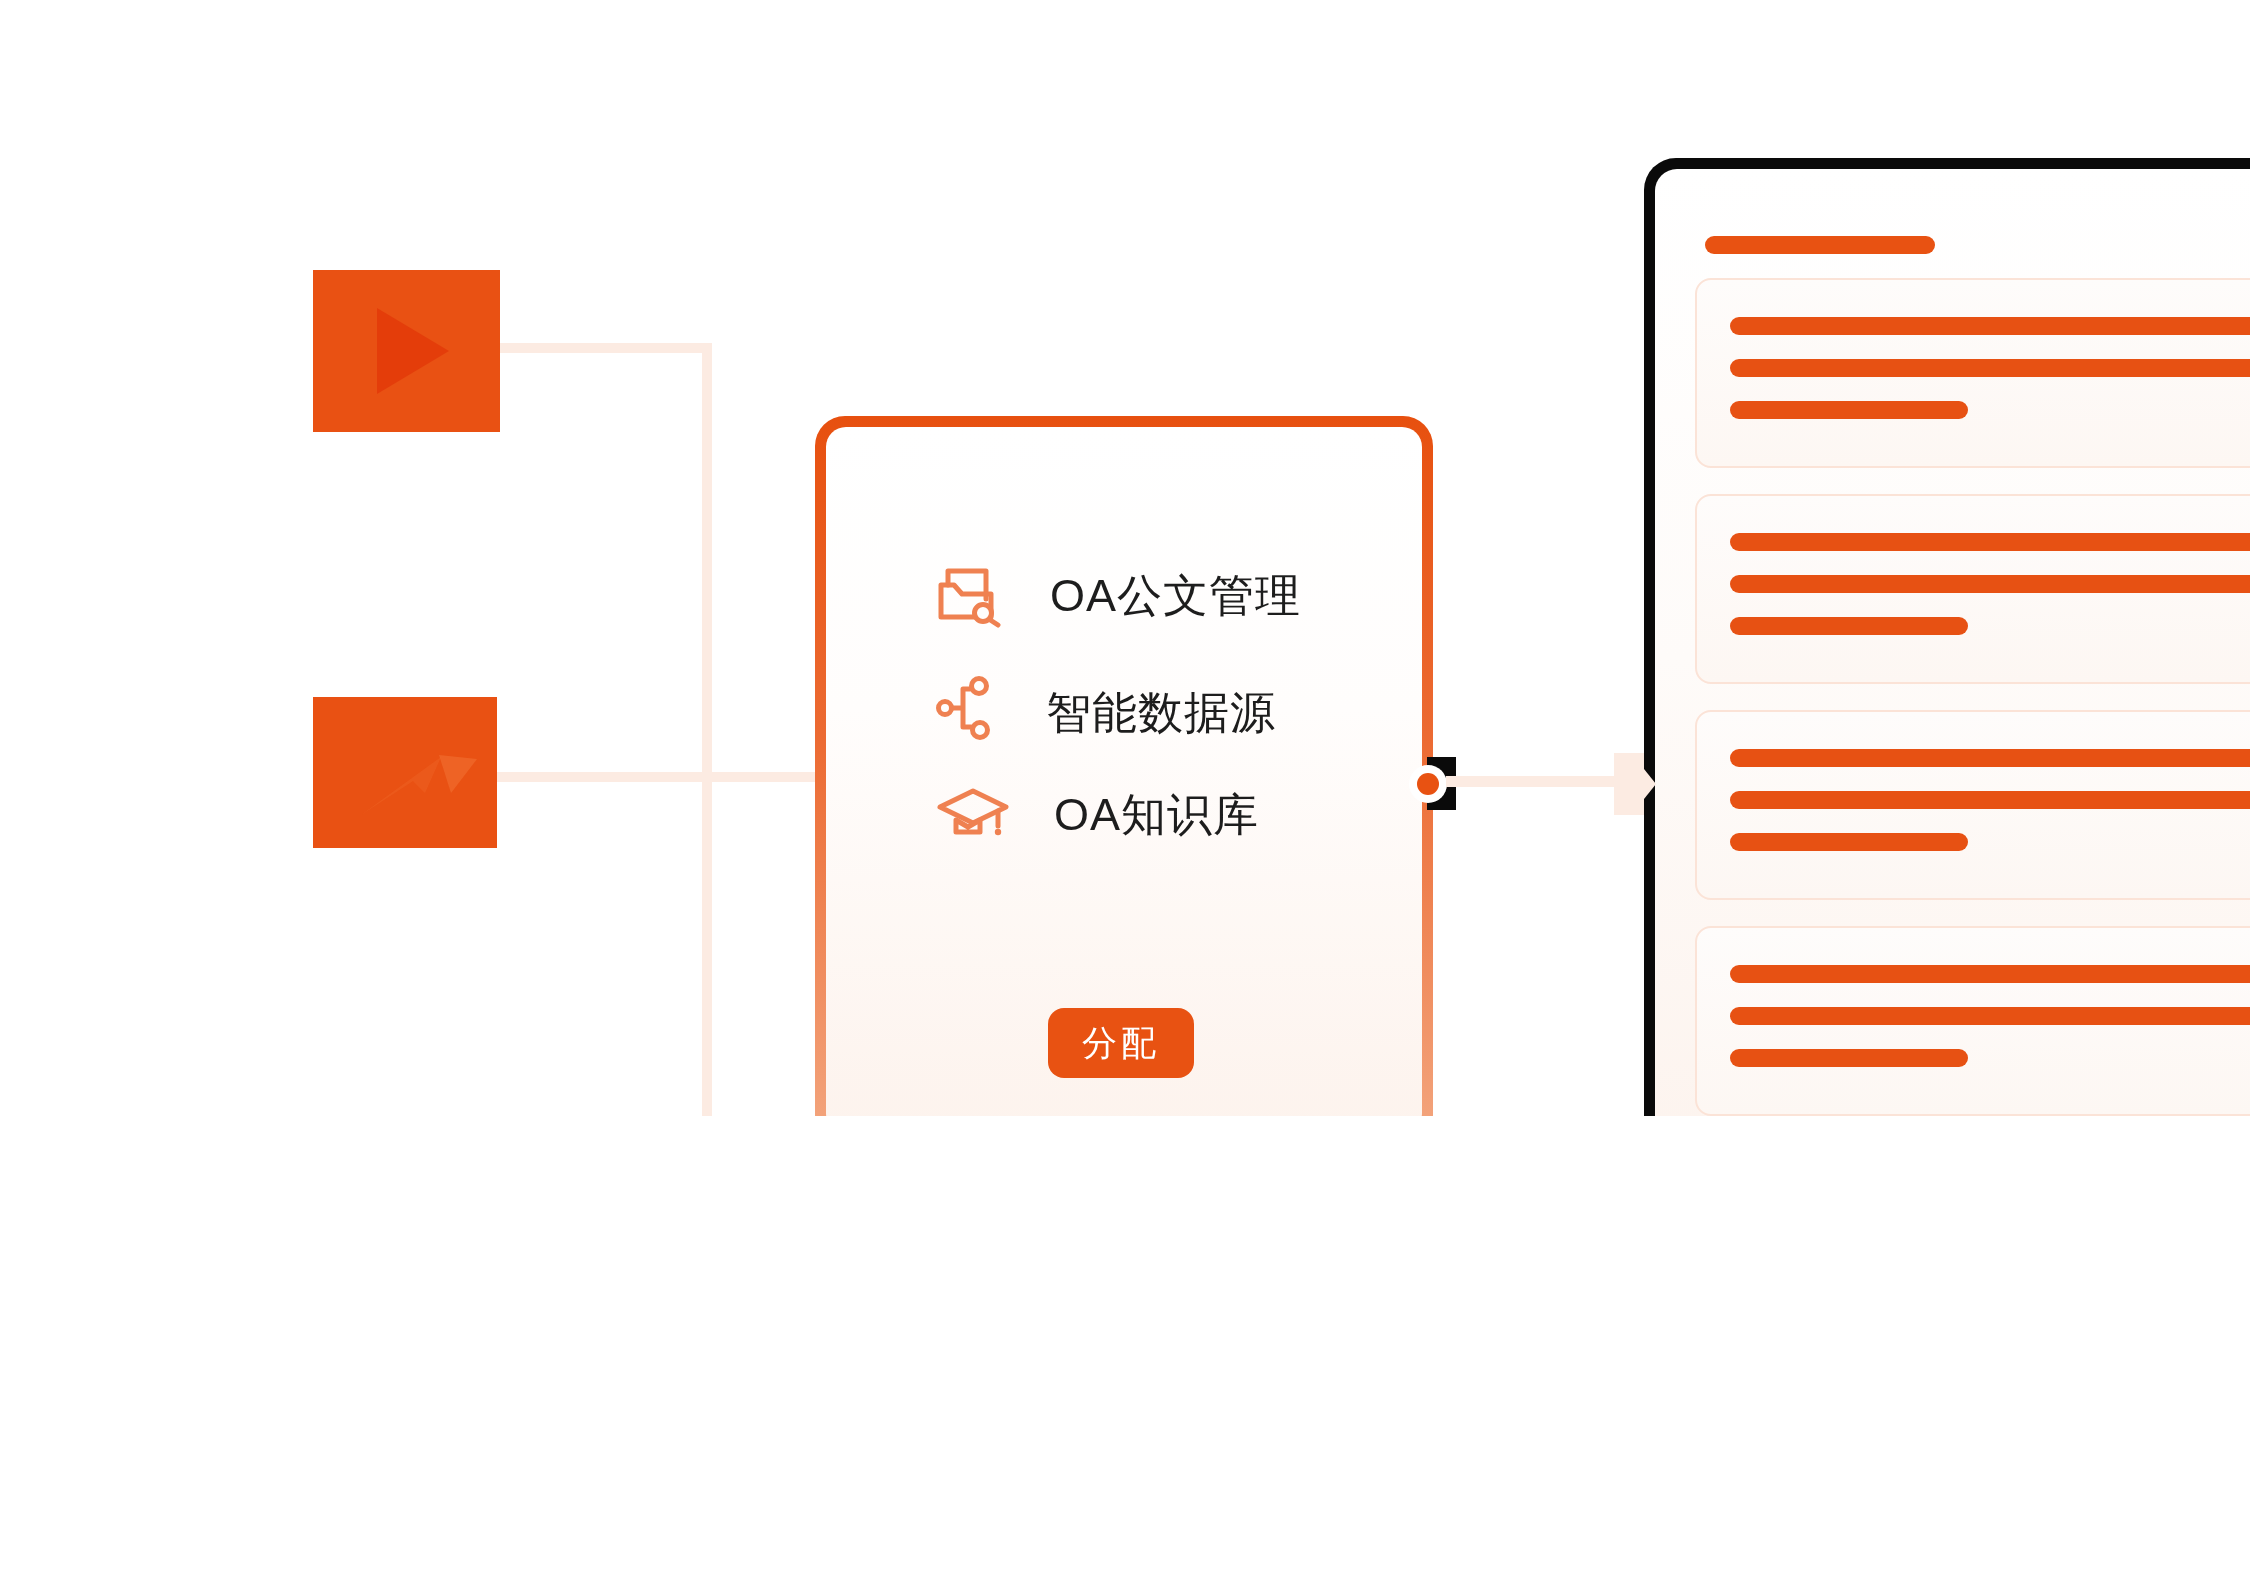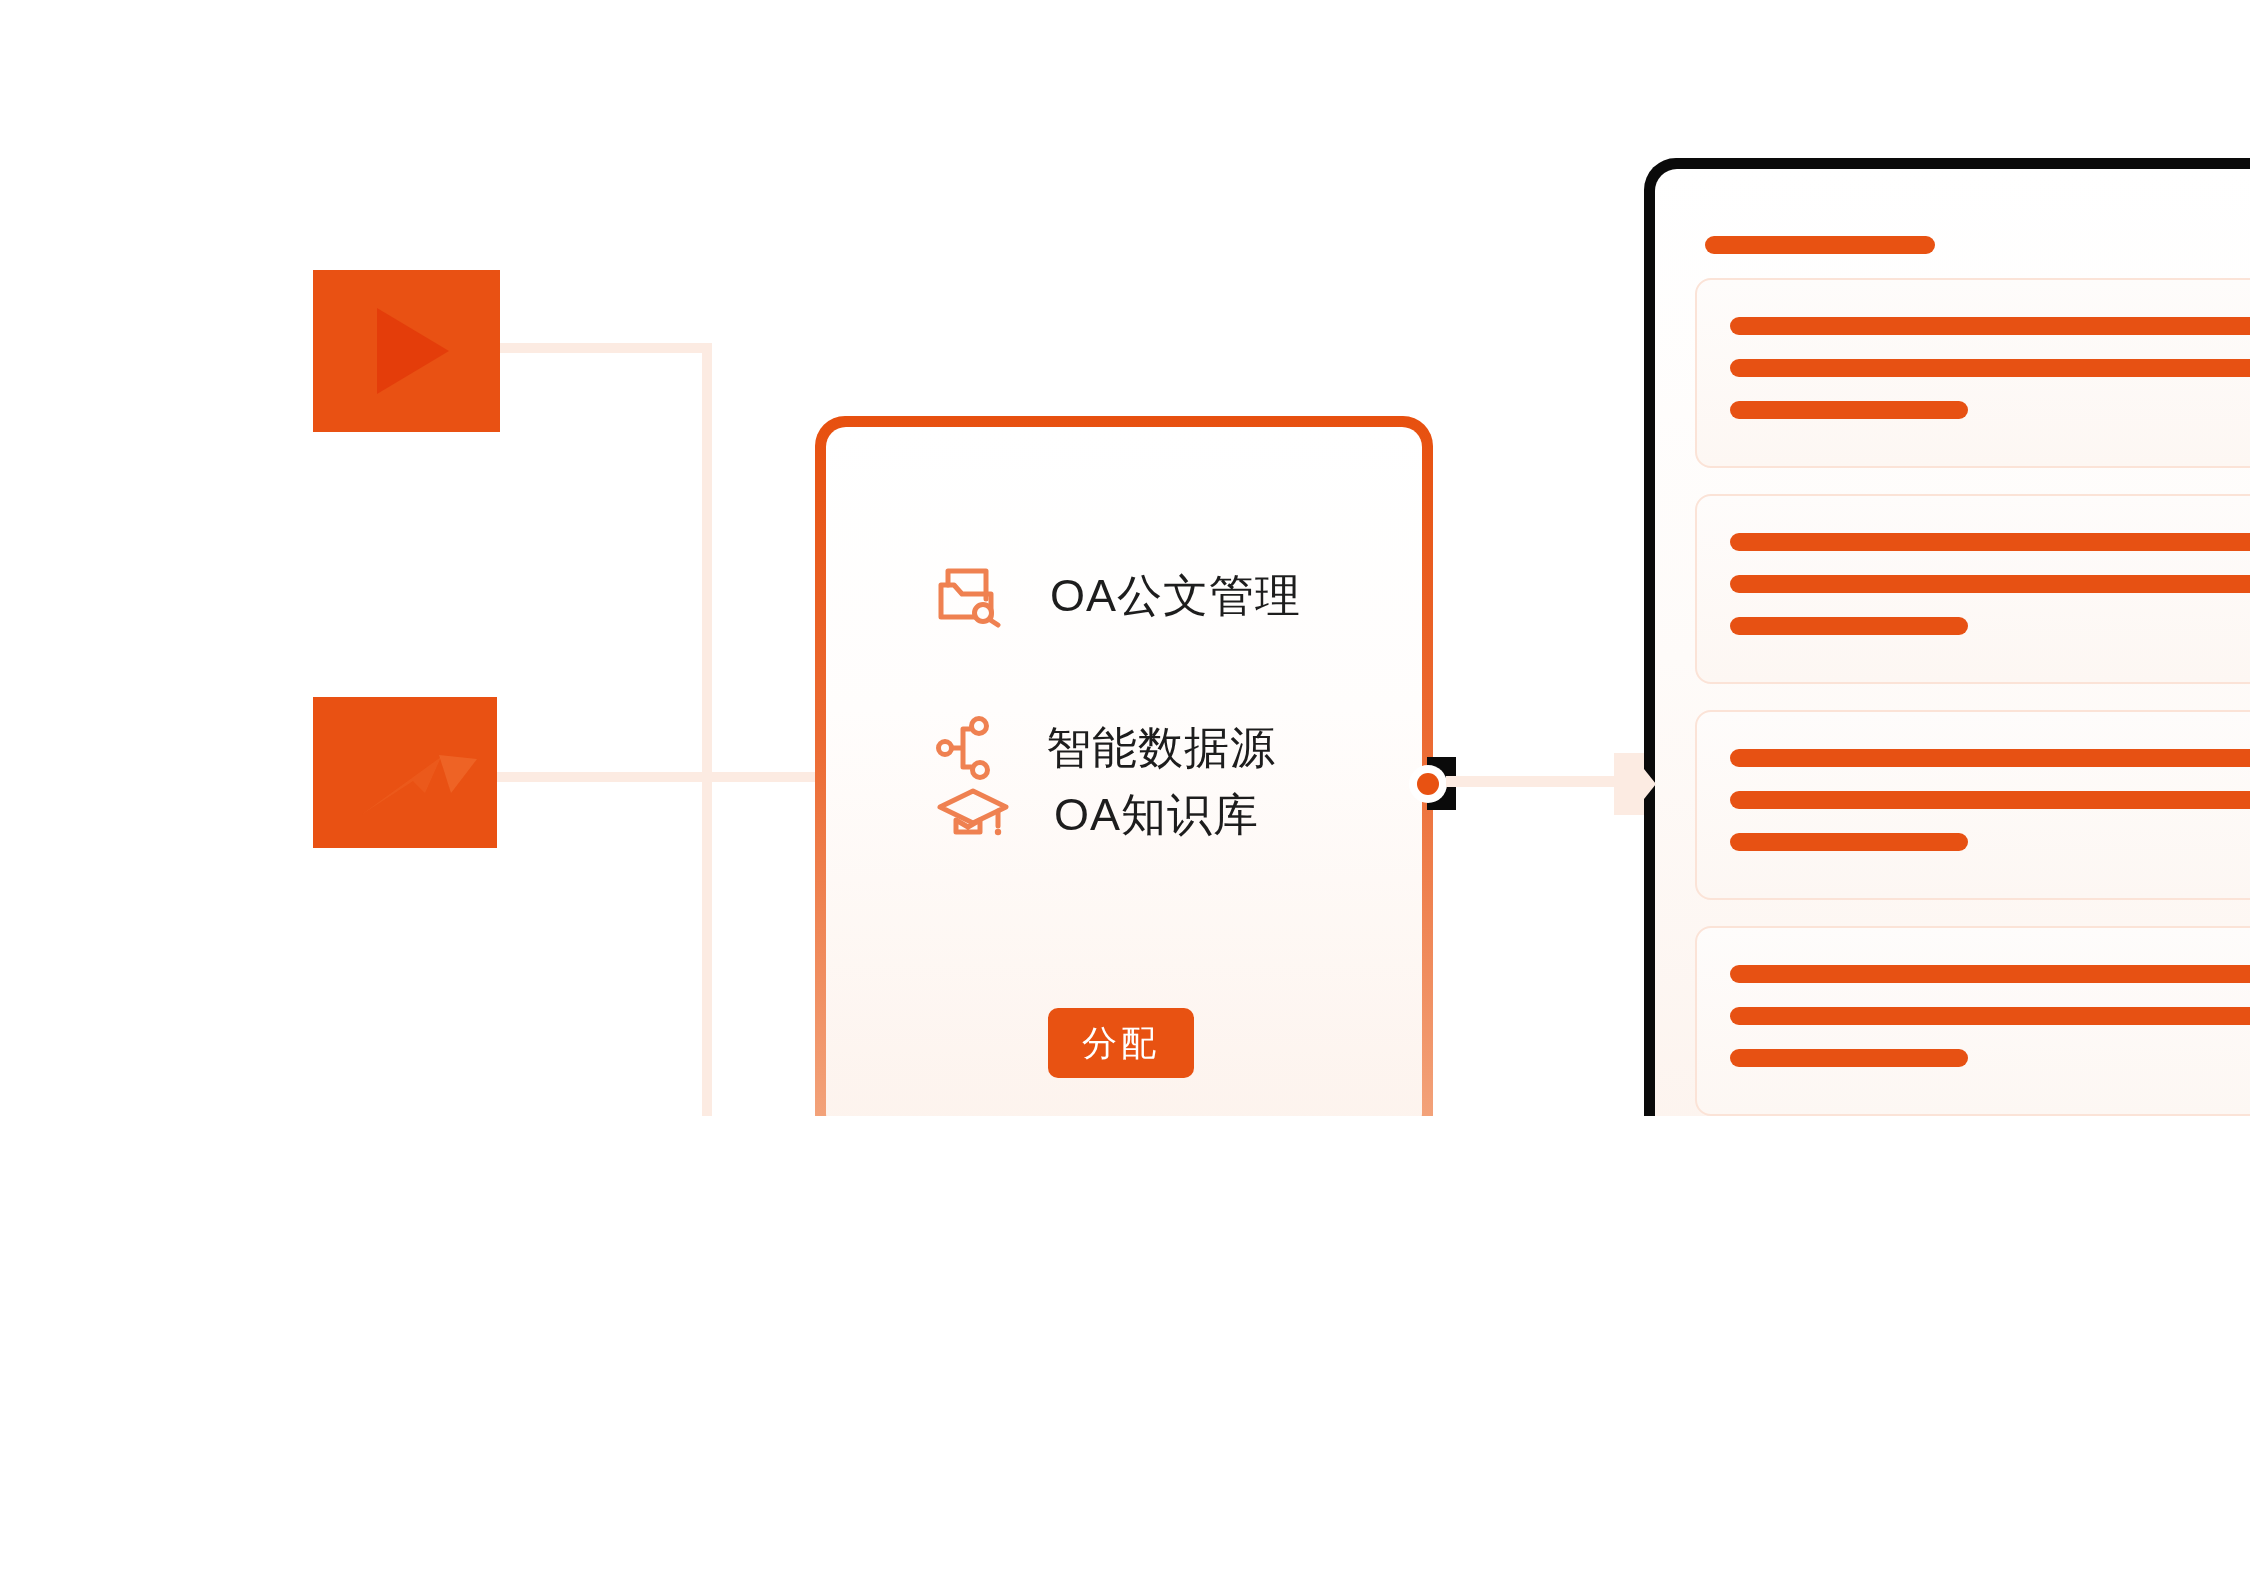--- a/index.html
+++ b/index.html
@@ -20,26 +20,26 @@
   #conn-h2{left:497px;top:772px;width:320px;height:10px;}
   #conn-h3{left:497px;top:1217px;width:215px;height:10px;}
 
   
   .hub-border{position:absolute;left:815px;top:416px;width:618px;height:728px;
     border-radius:30px;background:linear-gradient(180deg,#e7500f 0%,#ec6b33 45%,#f3a67f 100%);}
   .hub-inner{position:absolute;inset:11px;border-radius:20px;
     background:linear-gradient(180deg,#ffffff 0%,#fffdfc 40%,#fdf3ed 100%);}
 
   .hub-row{position:absolute;left:934px;height:72px;display:flex;align-items:center;gap:42px;}
-  #hub-row-1{top:560px;} #hub-row-2{top:712px;} #hub-row-3{top:779px;}
+  #hub-row-1{top:560px;} #hub-row-2{top:671px;align-items:flex-end;} #hub-row-3{top:779px;}
   .hub-icon{flex:0 0 auto;display:block;}
   .hub-label{font-size:45px;color:#1d1d1d;letter-spacing:1px;white-space:nowrap;}
 
   .assign-btn{position:absolute;left:1048px;top:1008px;width:146px;height:70px;
-    border-radius:10px;background:#e85212;color:#ffffff;font-size:35px;letter-spacing:4px;
+    border-radius:16px;background:#e85212;color:#ffffff;font-size:35px;letter-spacing:4px;
     display:flex;align-items:center;justify-content:center;border:none;cursor:pointer;}
 
   
   .port-black{position:absolute;left:1427px;top:757px;width:29px;height:53px;background:#0a0a0a;}
   .port-ring {position:absolute;left:1409px;top:765px;width:38px;height:38px;border-radius:50%;background:#ffffff;}
   .port-dot  {position:absolute;left:1417px;top:773px;width:22px;height:22px;border-radius:50%;background:#e85212;}
 
   
   .arrow-shaft{position:absolute;left:1446px;top:776px;width:170px;height:11px;background:#fcebe2;z-index:4;}
   .arrow-block{position:absolute;left:1614px;top:753px;width:30px;height:62px;background:#fcebe2;z-index:4;}

